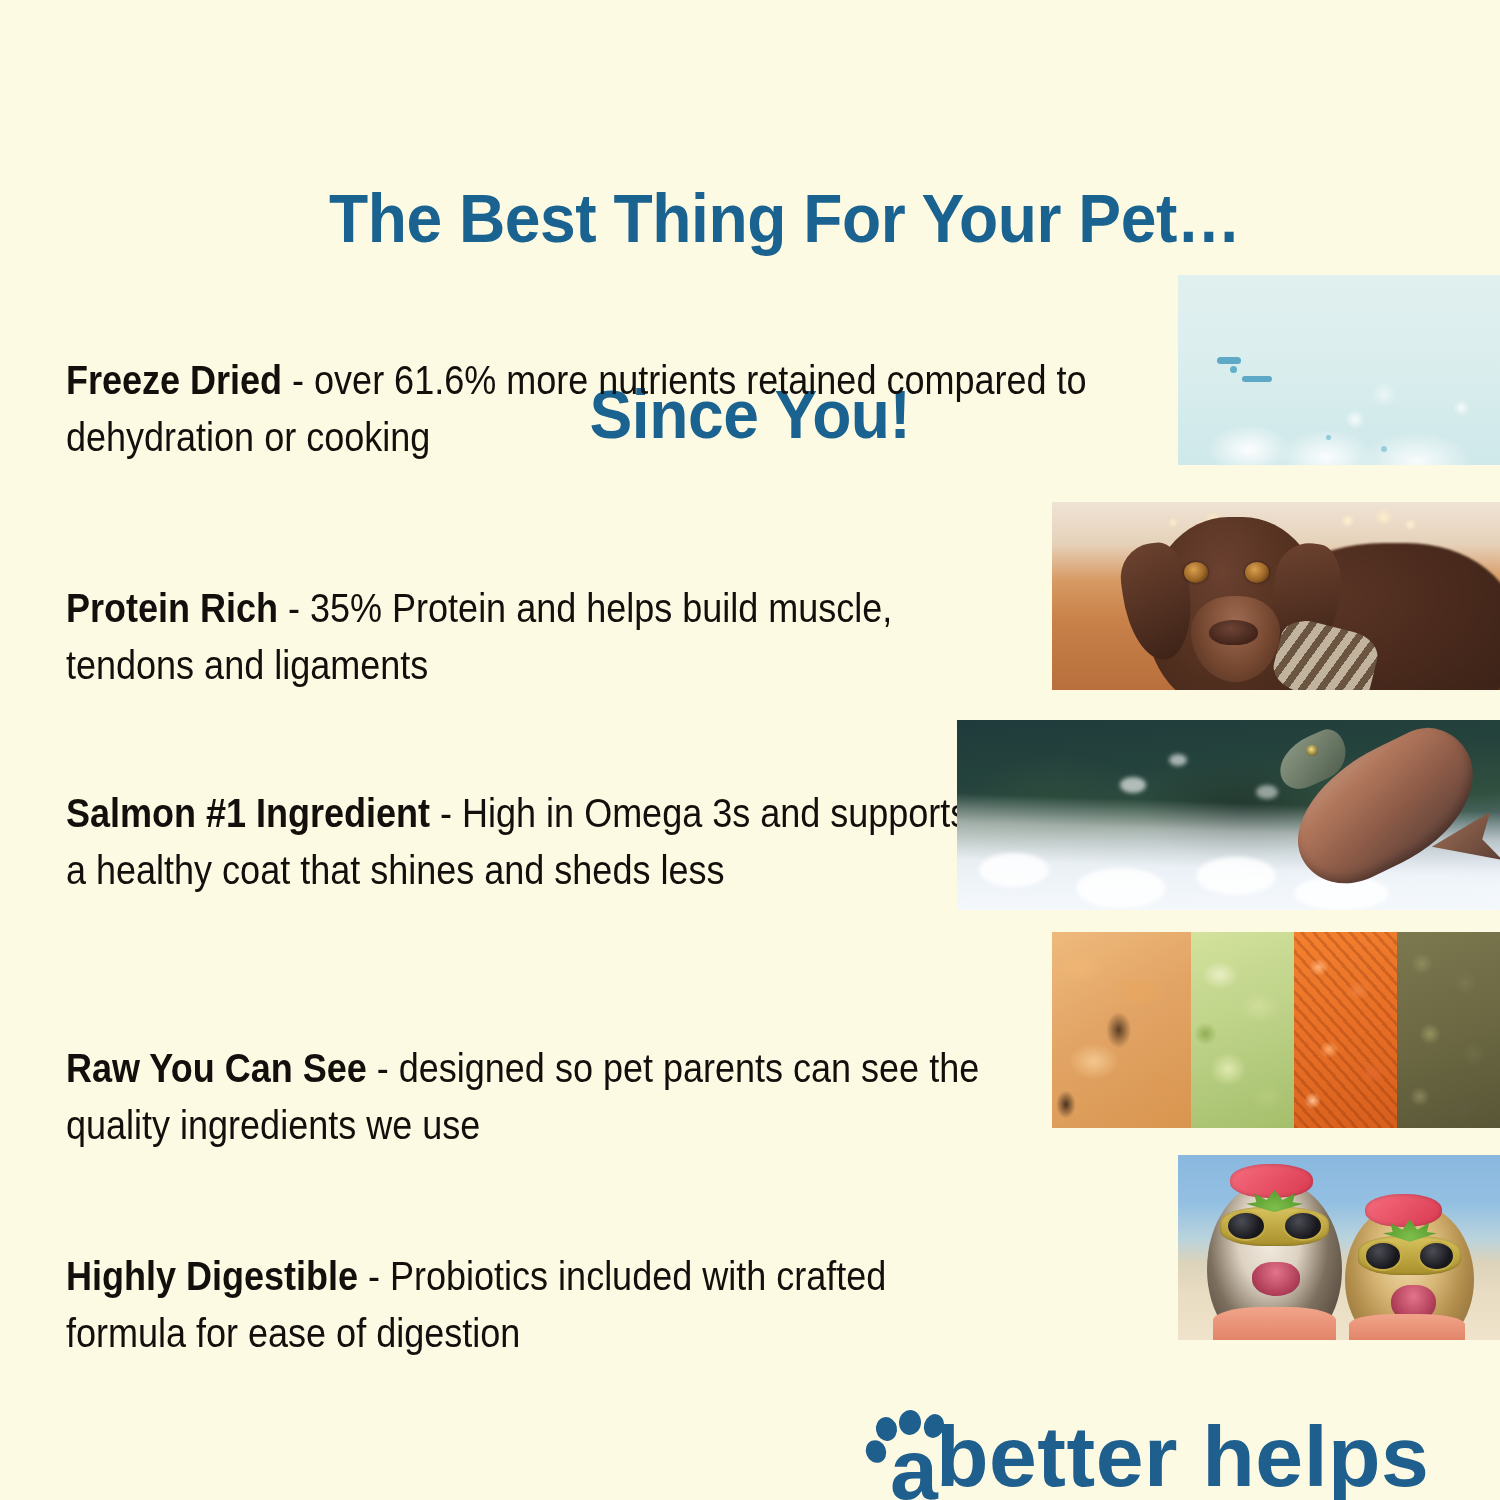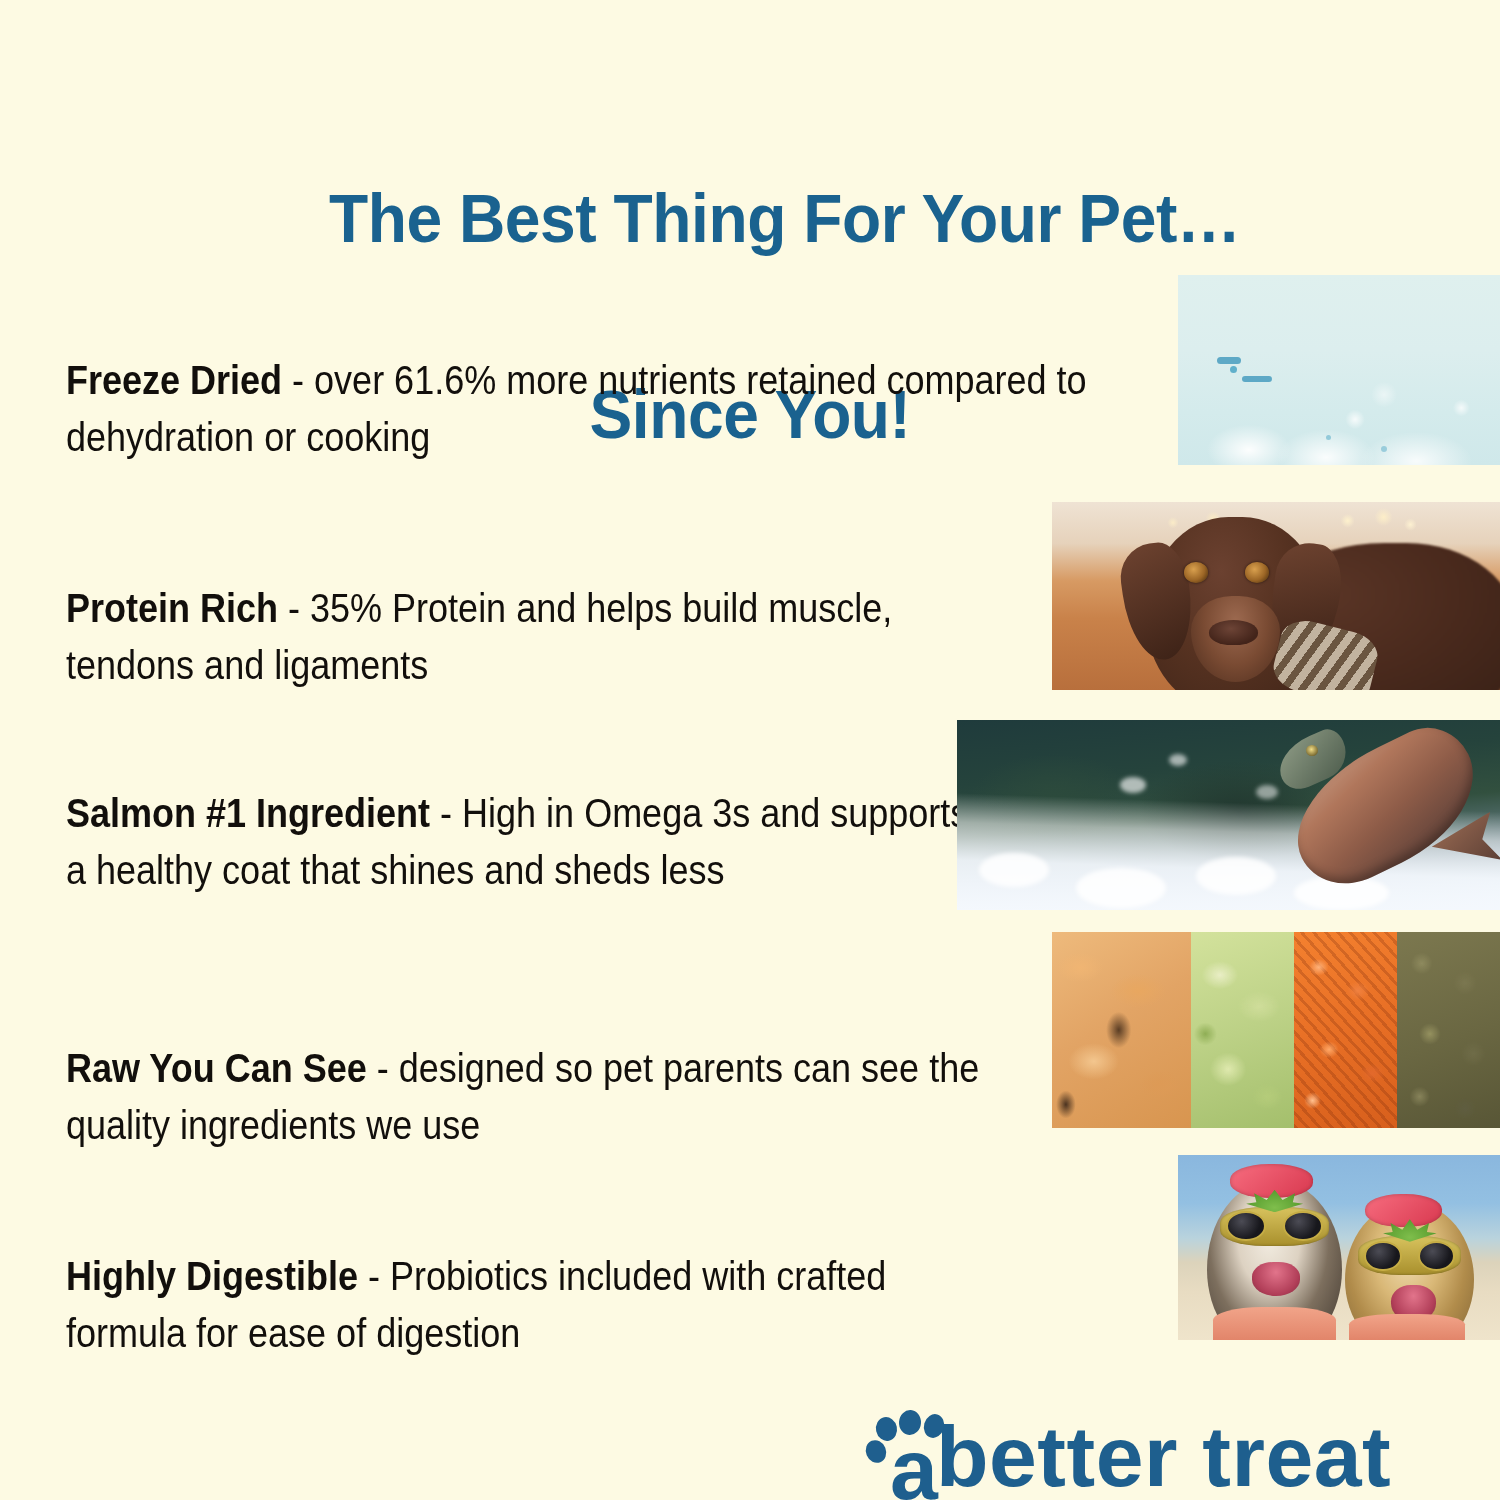--- a/index.html
+++ b/index.html
@@ -527,16 +527,16 @@
   </div>
 
   <div class="logo">
     <div class="logo-mark">
       <span class="paw-toe toe1"></span>
       <span class="paw-toe toe2"></span>
       <span class="paw-toe toe3"></span>
       <span class="paw-toe toe4"></span>
       <span class="paw-a">a</span>
     </div>
-    <div class="logo-word">better treat</div>
+    <div class="logo-word">better helps</div>
   </div>
 
 </div>
 
 </body></html>

